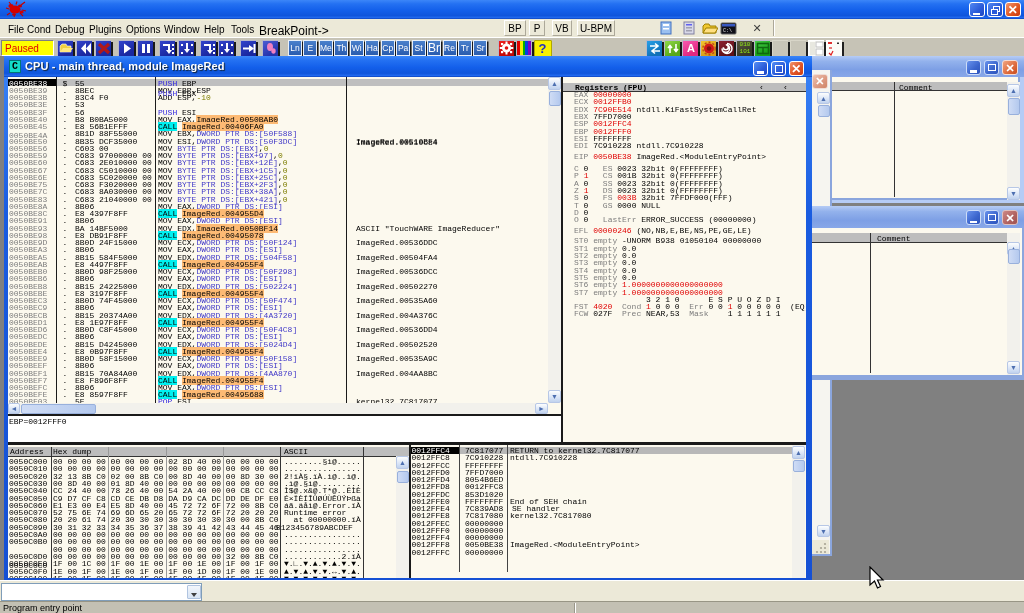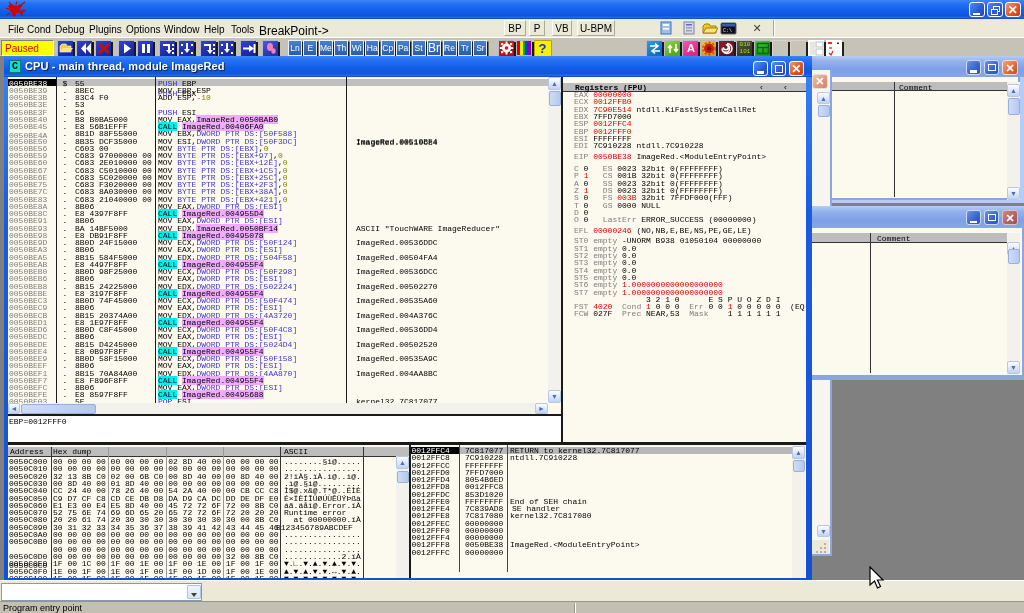--- a/index.html
+++ b/index.html
@@ -1,21 +1,21 @@
 <!DOCTYPE html>
 <html><head><meta charset="utf-8"><style>
 *{margin:0;padding:0;box-sizing:border-box}
 html,body{width:1024px;height:613px;overflow:hidden;background:#808080;
  font-family:"Liberation Sans",sans-serif;}
 .abs{position:absolute}
 .mono{font-family:"Liberation Mono",monospace;font-size:8px;line-height:7.25px;
  white-space:pre;color:#000}
 .g{color:#7d7d7d}.r{color:#e00000}.bl{color:#4038c8}.ol{color:#7d7d00}
 .pk{color:#3226e0}
-.yw{background:#f0abfc}.cy{background:#00f0f0}
+.yw{background:#fdba74}.cy{background:#00f0f0}
 .hdrbar{background:#bdbdbd;border-bottom:1.5px solid #333}
 .vline{position:absolute;width:1px;background:#333}
 .vlined{position:absolute;width:1.5px;background:#1a1a1a}
 .sb-track{position:absolute;background:#f2f1ec}
 .sb-btn{position:absolute;background:linear-gradient(180deg,#fdfefe,#d9e4f6 60%,#c0d2ee);
  border:1px solid #b7c7e6;border-radius:2px;color:#4d6fb0;text-align:center;
  font-size:7px;line-height:11px;font-family:"Liberation Sans",sans-serif}
 .sb-thumb{position:absolute;background:linear-gradient(90deg,#cfdcf5,#b4c9ee);
  border:1px solid #98b0dc;border-radius:2px}
 .winbtn{position:absolute;width:15.5px;height:15px;border-radius:3px;
@@ -584,21 +584,21 @@
           <div class="abs mono" style="left:2px;top:3.4px">Address</div>
           <div class="abs mono" style="left:45px;top:3.4px">Hex dump</div>
           <div class="abs mono" style="left:276px;top:3.4px">ASCII</div>
           <div class="abs mono" style="left:1px;top:13.00px">0050C000</div>
           <div class="abs mono" style="left:45px;top:13.00px">00 00 00 00 00 00 00 00 02 8D 40 00 00 00 00 00</div>
           <div class="abs mono" style="left:276px;top:13.00px">........§ì@.....</div>
           <div class="abs mono" style="left:1px;top:20.30px">0050C010</div>
           <div class="abs mono" style="left:45px;top:20.30px">00 00 00 00 00 00 00 00 00 00 00 00 00 00 00 00</div>
           <div class="abs mono" style="left:276px;top:20.30px">................</div>
           <div class="abs mono" style="left:1px;top:27.60px">0050C020</div>
-          <div class="abs mono" style="left:45px;top:27.60px">32 13 8B C0 02 00 6B C0 00 8D 40 00 00 8D 40 00</div>
+          <div class="abs mono" style="left:45px;top:27.60px">32 13 8B C0 02 00 8B C0 00 8D 40 00 00 8D 30 00</div>
           <div class="abs mono" style="left:276px;top:27.60px">2!ïÀ§.ïÀ.ì@..ì@.</div>
           <div class="abs mono" style="left:1px;top:34.90px">0050C030</div>
           <div class="abs mono" style="left:45px;top:34.90px">00 8D 40 00 01 8D 40 00 00 00 00 00 00 00 00 00</div>
           <div class="abs mono" style="left:276px;top:34.90px">.ì@.§ì@.........</div>
           <div class="abs mono" style="left:1px;top:42.20px">0050C040</div>
           <div class="abs mono" style="left:45px;top:42.20px">CC 24 40 00 78 26 40 00 54 2A 40 00 00 CB CC C8</div>
           <div class="abs mono" style="left:276px;top:42.20px">Ì$@.x&amp;@.T*@..ËÌÈ</div>
           <div class="abs mono" style="left:1px;top:49.50px">0050C050</div>
           <div class="abs mono" style="left:45px;top:49.50px">C9 D7 CF C8 CD CE DB D8 DA D9 CA DC DD DE DF E0</div>
           <div class="abs mono" style="left:276px;top:49.50px">É×ÏÈÍÎÛØÚÙÊÜÝÞßà</div>

